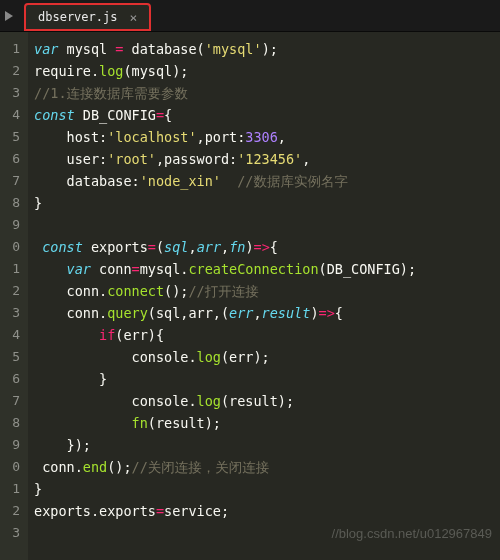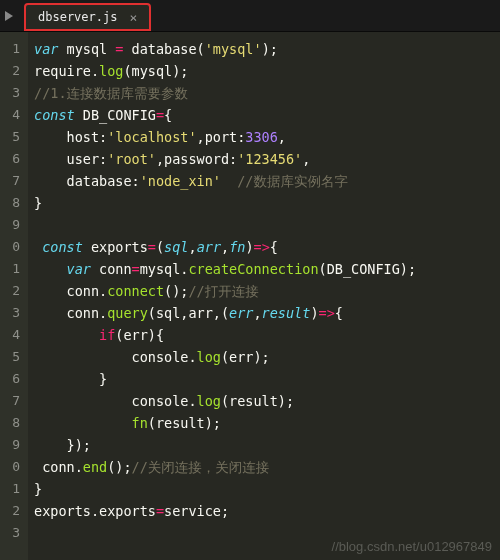--- a/index.html
+++ b/index.html
@@ -88,21 +88,21 @@
     white-space: pre;
   }
   .kw { color: #66d9ef; font-style: italic; }
   .str { color: #e6db74; }
   .func { color: #a6e22e; }
   .num { color: #ae81ff; }
   .com { color: #75715e; }
   .op { color: #f92672; }
   .watermark {
     position: absolute;
-    bottom: 6px;
+    bottom: 19px;
     right: 8px;
     color: #5a5b55;
     font-size: 13px;
     font-family: Arial, sans-serif;
   }
 </style>
 </head>
 <body>
 
 <div class="editor-frame">

